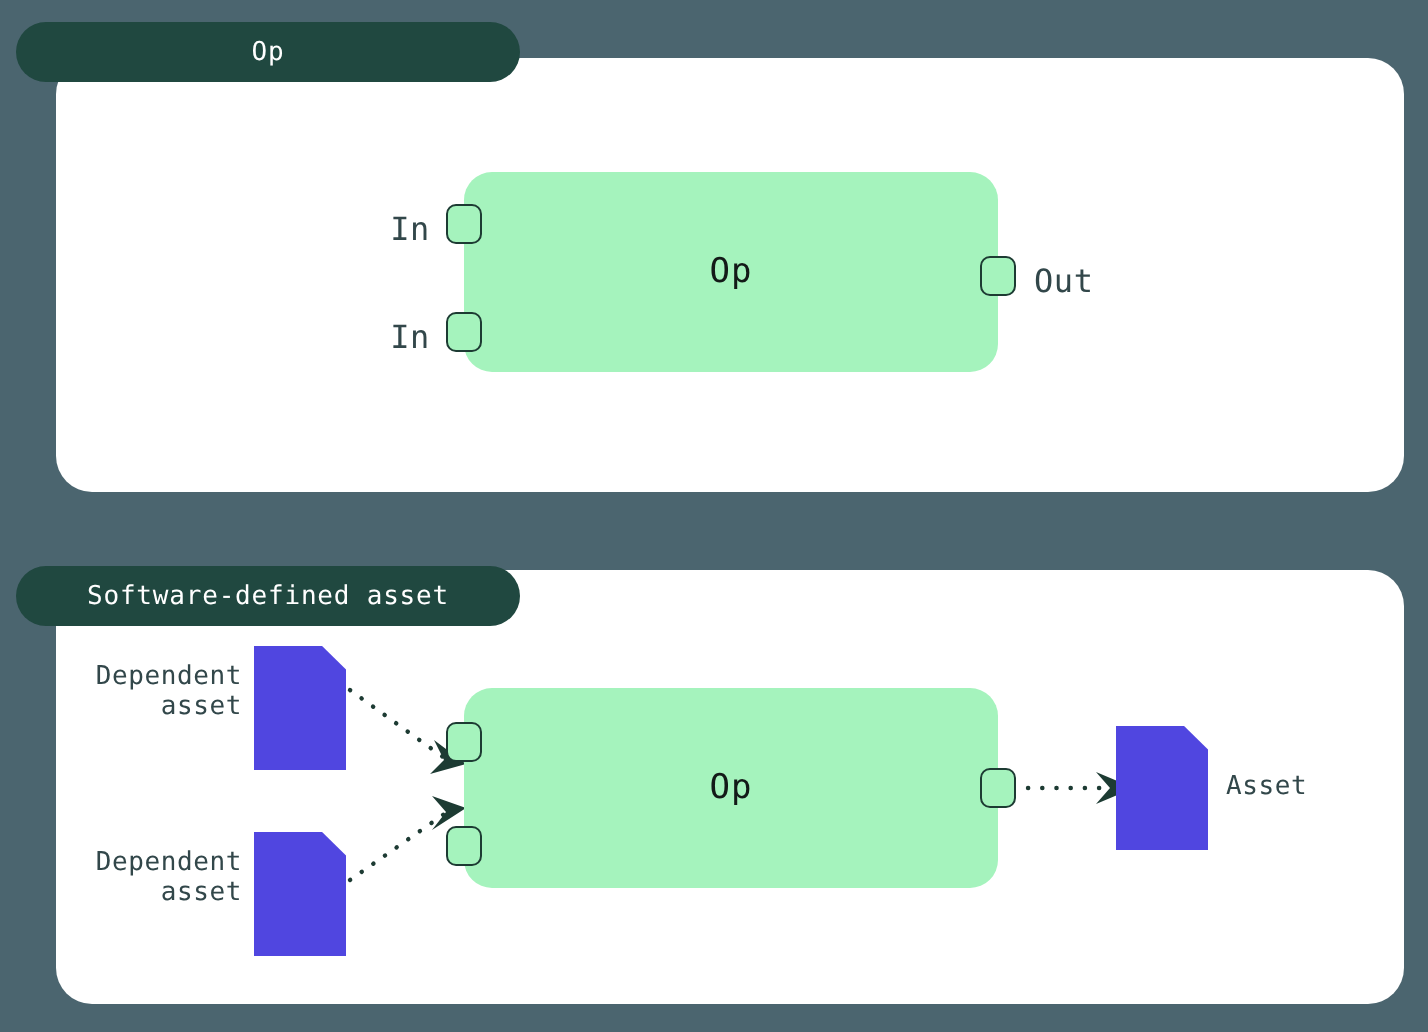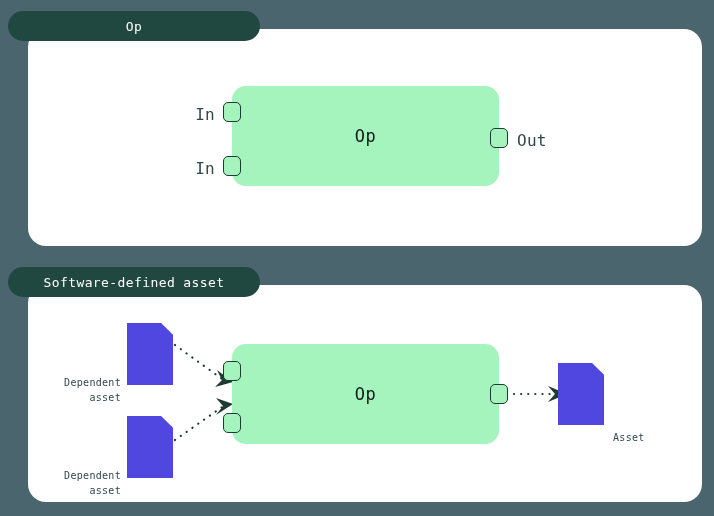--- a/index.html
+++ b/index.html
@@ -35,21 +35,21 @@
     align-items: center;
     justify-content: center;
     color: #ffffff;
     font-size: 13px;
     letter-spacing: 0.4px;
     padding: 0 16px;
     box-sizing: border-box;
     z-index: 5;
   }
   #tab-op  { top: 11px;  width: 252px; }
-  #tab-sda { top: 267px; width: 252px; justify-content: center; }
+  #tab-sda { top: 283px; width: 252px; justify-content: center; }
 
   
   .canvas {
     position: absolute;
     inset: 0;
   }
 
   
   .op-box {
     position: absolute;
@@ -89,26 +89,25 @@
   .asset-icon {
     position: absolute;
     width: 46px;
     height: 62px;
     background: #5046e0;
     clip-path: polygon(0 0, 74% 0, 100% 19%, 100% 100%, 0 100%);
   }
 
   .asset-label {
     position: absolute;
-    font-size: 10px;
+    font-size: 13px;
     color: #32474a;
     line-height: 15px;
     letter-spacing: 0.3px;
     white-space: pre;
-    margin-top: 44px;
   }
   .asset-label.ralign { text-align: right; }
 
   
   .connector {
     position: absolute;
     overflow: visible;
     pointer-events: none;
   }
 </style>

